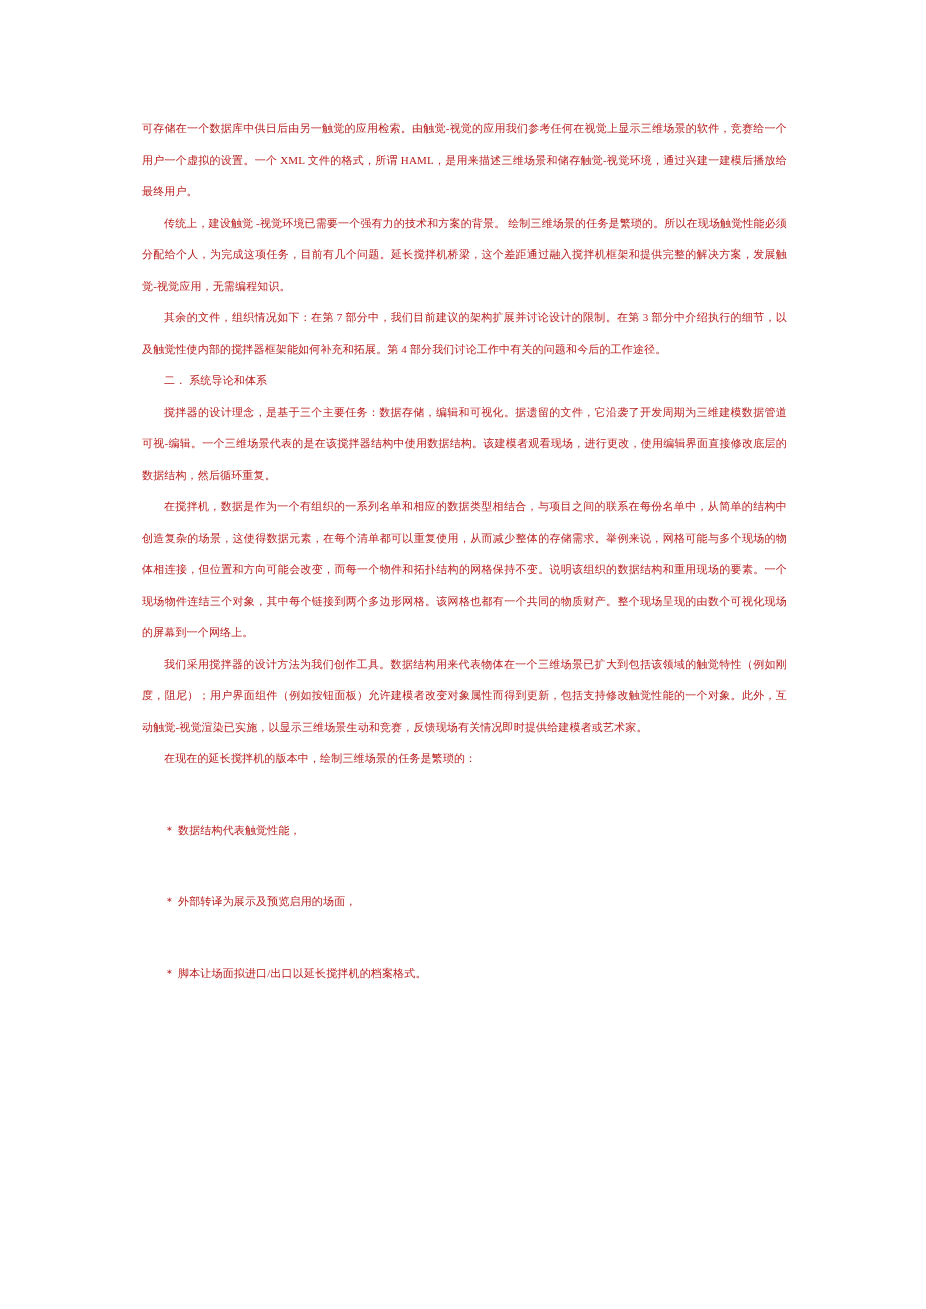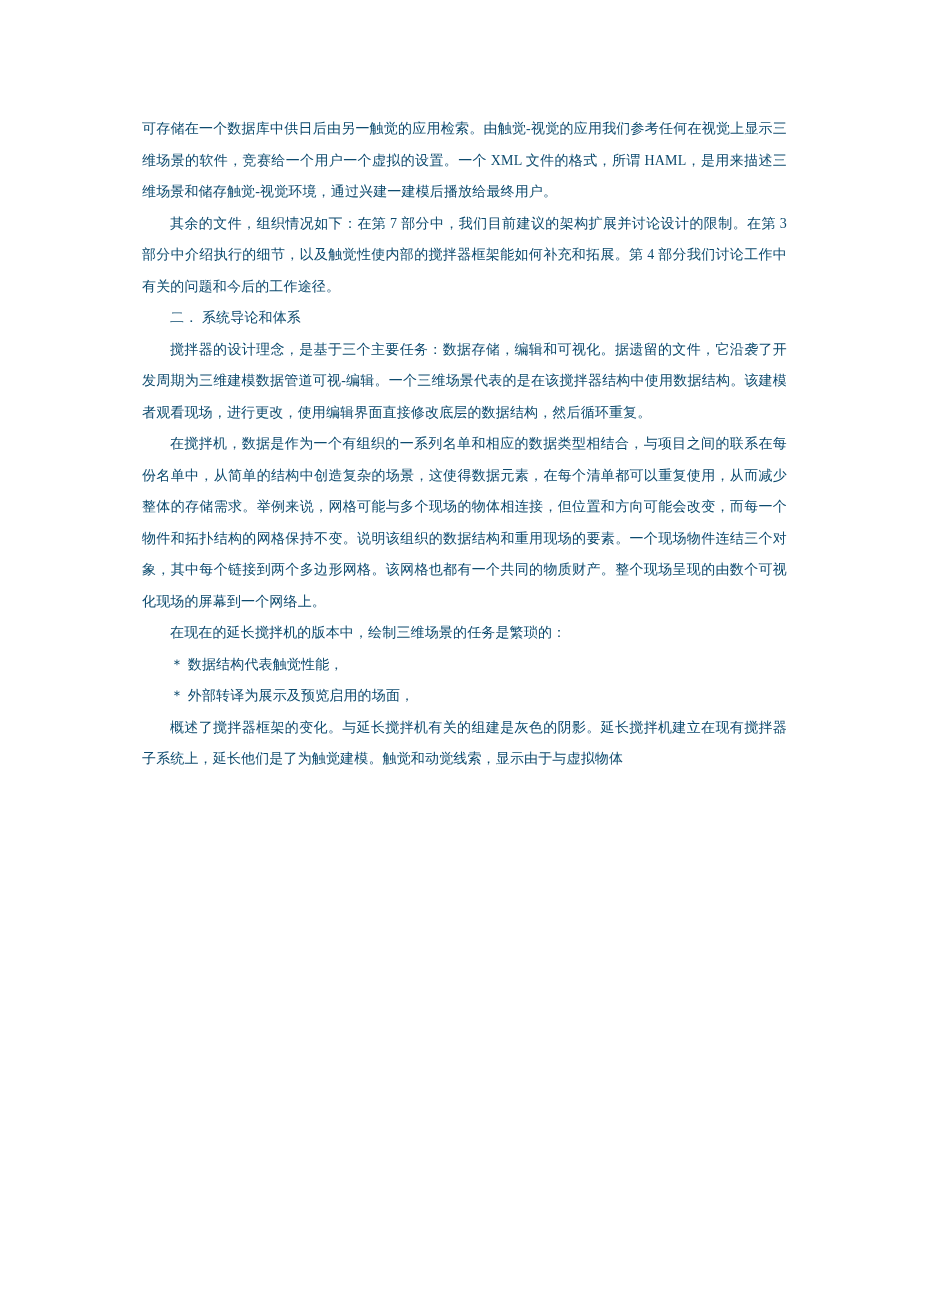--- a/index.html
+++ b/index.html
@@ -16,48 +16,51 @@
     font-family: "Liberation Serif", serif;
   }
   .body-col {
     position: absolute;
     left: 142px;
     top: 113px;
     width: 645px;
   }
   p {
     margin: 0;
-    font-size: 14px;
+    font-size: 11px;
     line-height: 31.5px;
-    color: #0c4a6e;
+    color: #b91c1c;
     text-align: justify;
     text-justify: inter-ideograph;
     letter-spacing: 0.15px;
   }
   p.indent {
     text-indent: 2em;
   }
   p.noindent {
     text-indent: 0;
   }
   p.heading {
     text-indent: 2em;
   }
   p.bullet {
     text-indent: 2em;
+    margin-top: 40px;
   }
 </style>
 </head>
 <body>
 
 <div class="page">
   <div class="body-col">
     <p class="noindent">可存储在一个数据库中供日后由另一触觉的应用检索。由触觉-视觉的应用我们参考任何在视觉上显示三维场景的软件，竞赛给一个用户一个虚拟的设置。一个 XML 文件的格式，所谓 HAML，是用来描述三维场景和储存触觉-视觉环境，通过兴建一建模后播放给最终用户。</p>
+    <p class="indent">传统上，建设触觉 -视觉环境已需要一个强有力的技术和方案的背景。 绘制三维场景的任务是繁琐的。所以在现场触觉性能必须分配给个人，为完成这项任务，目前有几个问题。延长搅拌机桥梁，这个差距通过融入搅拌机框架和提供完整的解决方案，发展触觉-视觉应用，无需编程知识。</p>
     <p class="indent">其余的文件，组织情况如下：在第 7 部分中，我们目前建议的架构扩展并讨论设计的限制。在第 3 部分中介绍执行的细节，以及触觉性使内部的搅拌器框架能如何补充和拓展。第 4 部分我们讨论工作中有关的问题和今后的工作途径。</p>
     <p class="heading">二． 系统导论和体系</p>
     <p class="indent">搅拌器的设计理念，是基于三个主要任务：数据存储，编辑和可视化。据遗留的文件，它沿袭了开发周期为三维建模数据管道可视-编辑。一个三维场景代表的是在该搅拌器结构中使用数据结构。该建模者观看现场，进行更改，使用编辑界面直接修改底层的数据结构，然后循环重复。</p>
     <p class="indent">在搅拌机，数据是作为一个有组织的一系列名单和相应的数据类型相结合，与项目之间的联系在每份名单中，从简单的结构中创造复杂的场景，这使得数据元素，在每个清单都可以重复使用，从而减少整体的存储需求。举例来说，网格可能与多个现场的物体相连接，但位置和方向可能会改变，而每一个物件和拓扑结构的网格保持不变。说明该组织的数据结构和重用现场的要素。一个现场物件连结三个对象，其中每个链接到两个多边形网格。该网格也都有一个共同的物质财产。整个现场呈现的由数个可视化现场的屏幕到一个网络上。</p>
+    <p class="indent">我们采用搅拌器的设计方法为我们创作工具。数据结构用来代表物体在一个三维场景已扩大到包括该领域的触觉特性（例如刚度，阻尼）；用户界面组件（例如按钮面板）允许建模者改变对象属性而得到更新，包括支持修改触觉性能的一个对象。此外，互动触觉-视觉渲染已实施，以显示三维场景生动和竞赛，反馈现场有关情况即时提供给建模者或艺术家。</p>
     <p class="indent">在现在的延长搅拌机的版本中，绘制三维场景的任务是繁琐的：</p>
     <p class="bullet">＊ 数据结构代表触觉性能，</p>
     <p class="bullet">＊ 外部转译为展示及预览启用的场面，</p>
-    <p class="indent">概述了搅拌器框架的变化。与延长搅拌机有关的组建是灰色的阴影。延长搅拌机建立在现有搅拌器子系统上，延长他们是了为触觉建模。触觉和动觉线索，显示由于与虚拟物体</p>
+    <p class="bullet">＊ 脚本让场面拟进口/出口以延长搅拌机的档案格式。</p>
   </div>
 </div>
 
 </body></html>

